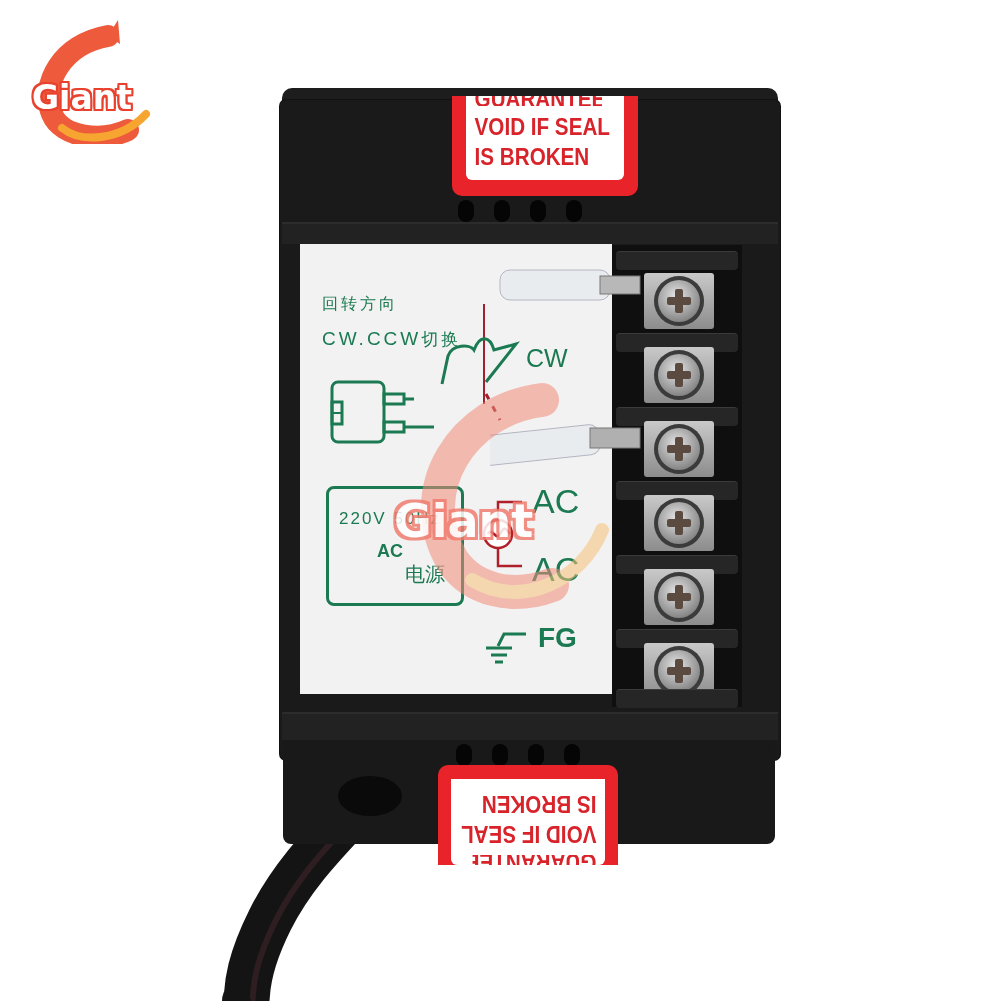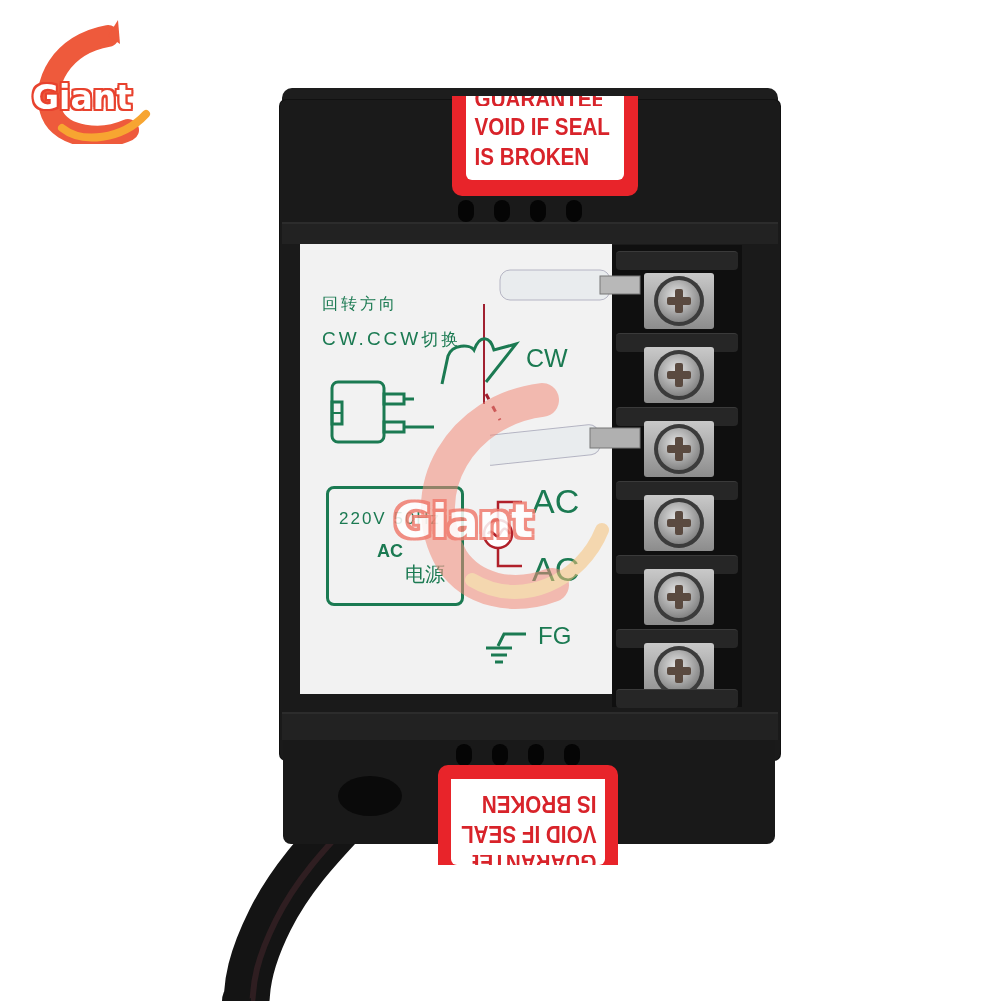--- a/index.html
+++ b/index.html
@@ -116,21 +116,21 @@
   </svg>
   <div class="diag-text" style="left:232px;top:238px;font-size:34px;">AC</div>
   <div class="diag-text" style="left:232px;top:306px;font-size:34px;">AC</div>
 
   <svg class="abs" style="left:182px;top:380px;" width="50" height="50">
     <path d="M44 10 L22 10 L16 22" fill="none" stroke="#1b7a52" stroke-width="3"></path>
     <line x1="4" y1="24" x2="30" y2="24" stroke="#1b7a52" stroke-width="3"></line>
     <line x1="9" y1="31" x2="25" y2="31" stroke="#1b7a52" stroke-width="3"></line>
     <line x1="13" y1="38" x2="21" y2="38" stroke="#1b7a52" stroke-width="3"></line>
   </svg>
-  <div class="diag-text" style="left:238px;top:378px;font-size:24px;">FG</div>
+  <div class="diag-text" style="left:238px;top:378px;font-size:28px;font-weight:bold;">FG</div>
 </div>
 
 <div class="abs tb">
   <div class="tb-rail" style="top:6px;"></div>
   <div class="screw-sq" style="top:28px;">
       <div class="screw">
         <div class="cross-h"></div>
         <div class="cross-v"></div>
       </div>
     </div>

